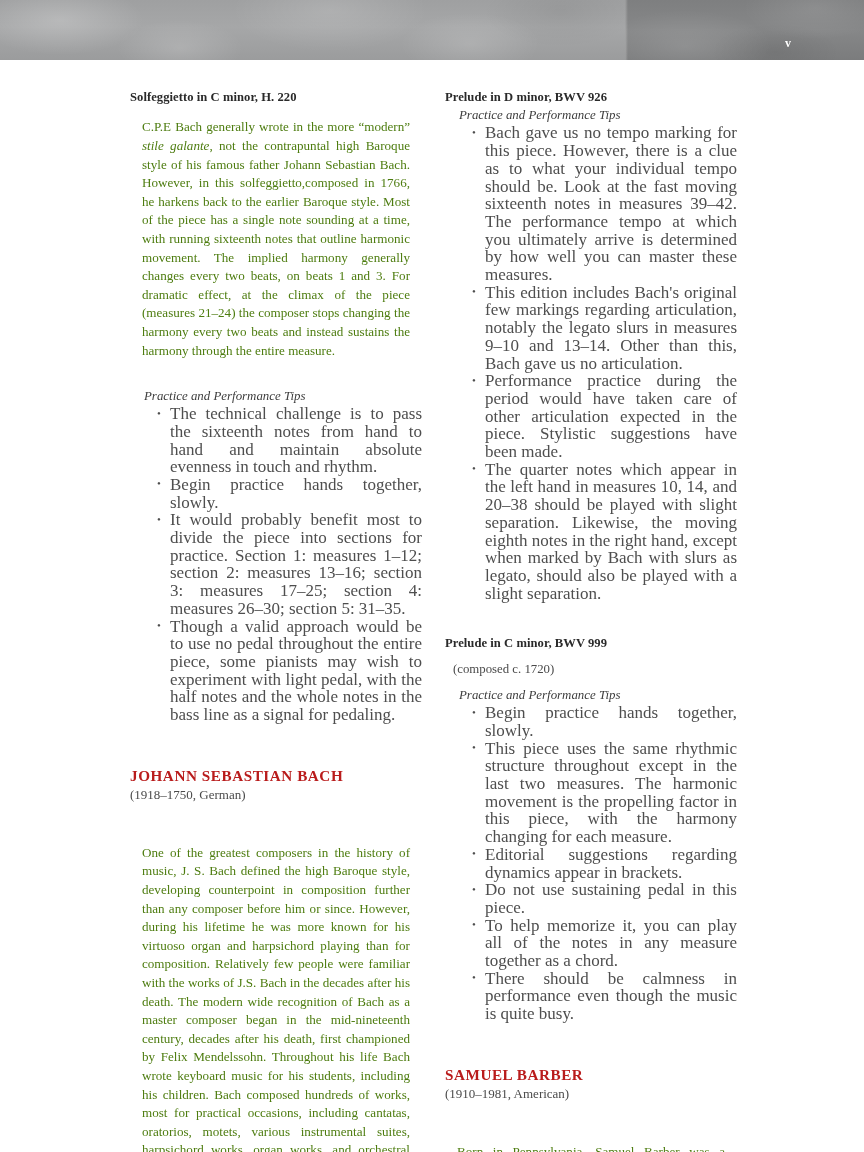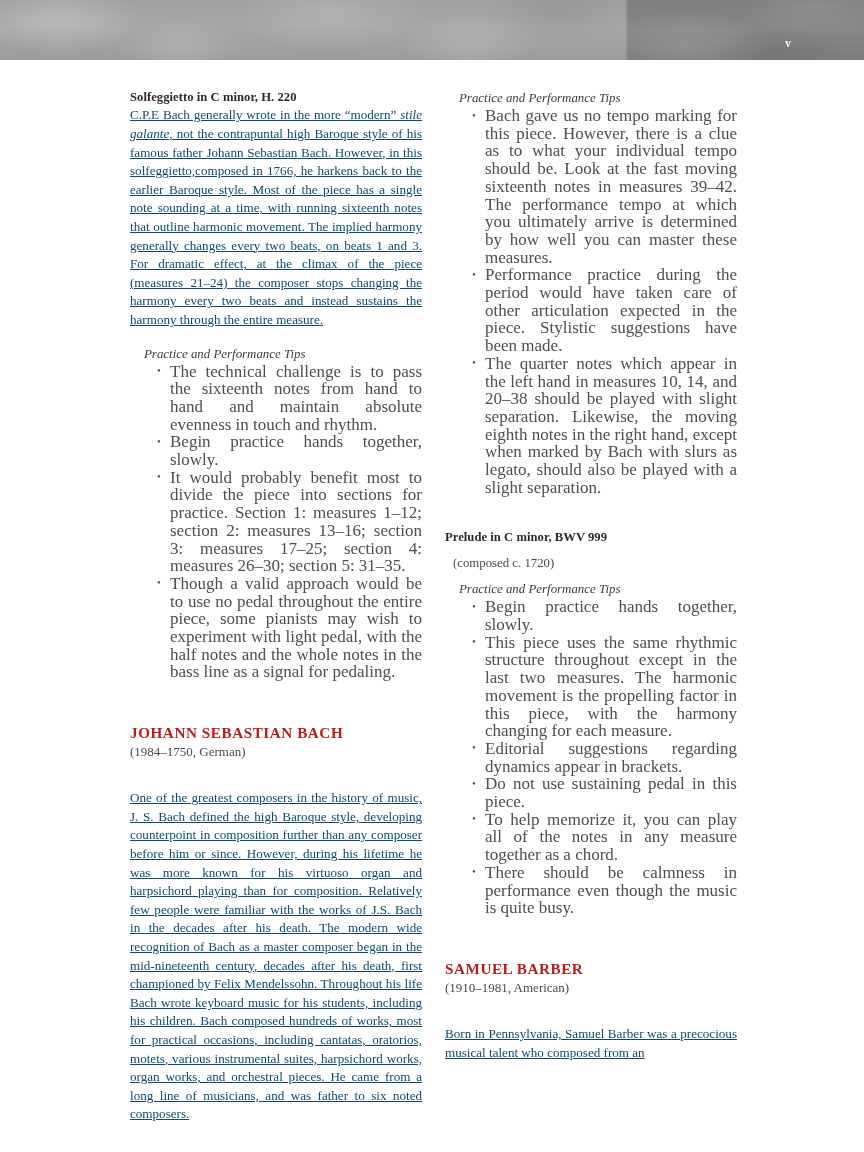--- a/index.html
+++ b/index.html
@@ -104,26 +104,25 @@
   }
   .sub-line {
     font-size: 12.8px;
     color: #4a4a4a;
     line-height: 17.4px;
     margin: 8px;
   }
   .body-para {
     font-size: 13.1px;
     line-height: 18.6px;
-    color: #0c4a6e;
-    margin: 0;
+    color: #4d7c0f;
+    margin: 12px;
     text-align: justify;
     text-justify: inter-word;
     hyphens: none;
-    text-decoration: underline;
   }
   .body-para em { font-style: italic; }
 
   .tips-heading {
     font-size: 12.9px;
     font-style: italic;
     color: #3d3d3d;
     line-height: 18px;
     margin: 0 0 0 14px;
   }
@@ -178,35 +177,37 @@
     <ul class="tips">
       <li>The technical challenge is to pass the sixteenth notes from hand to hand and maintain absolute evenness in touch and rhythm.</li>
       <li>Begin practice hands together, slowly.</li>
       <li>It would probably benefit most to divide the piece into sections for practice. Section 1: measures 1–12; section 2: measures 13–16; section 3: measures 17–25; section 4: measures 26–30; section 5: 31–35.</li>
       <li>Though a valid approach would be to use no pedal throughout the entire piece, some pianists may wish to experiment with light pedal, with the half notes and the whole notes in the bass line as a signal for pedaling.</li>
     </ul>
 
     <div class="gap-xl"></div>
 
     <h1 class="composer-name">JOHANN SEBASTIAN BACH</h1>
-    <p class="composer-dates">(1984–1750, German)</p>
+    <p class="composer-dates">(1918–1750, German)</p>
 
     <div class="gap-lg"></div>
 
     <p class="body-para">One of the greatest composers in the history of music, J. S. Bach defined the high Baroque style, developing counterpoint in composition further than any composer before him or since. However, during his lifetime he was more known for his virtuoso organ and harpsichord playing than for composition. Relatively few people were familiar with the works of J.S. Bach in the decades after his death. The modern wide recognition of Bach as a master composer began in the mid-nineteenth century, decades after his death, first championed by Felix Mendelssohn. Throughout his life Bach wrote keyboard music for his students, including his children. Bach composed hundreds of works, most for practical occasions, including cantatas, oratorios, motets, various instrumental suites, harpsichord works, organ works, and orchestral pieces. He came from a long line of musicians, and was father to six noted composers.</p>
 
   </div>
 
   <div class="col col-right">
 
+    <h2 class="piece-title">Prelude in D minor, BWV 926</h2>
 
     <p class="tips-heading">Practice and Performance Tips</p>
 
     <ul class="tips">
       <li>Bach gave us no tempo marking for this piece. However, there is a clue as to what your individual tempo should be. Look at the fast moving sixteenth notes in measures 39–42. The performance tempo at which you ultimately arrive is determined by how well you can master these measures.</li>
+      <li>This edition includes Bach's original few markings regarding articulation, notably the legato slurs in measures 9–10 and 13–14. Other than this, Bach gave us no articulation.</li>
       <li>Performance practice during the period would have taken care of other articulation expected in the piece. Stylistic suggestions have been made.</li>
       <li>The quarter notes which appear in the left hand in measures 10, 14, and 20–38 should be played with slight separation. Likewise, the moving eighth notes in the right hand, except when marked by Bach with slurs as legato, should also be played with a slight separation.</li>
     </ul>
 
     <div class="gap-sec"></div>
 
     <h2 class="piece-title">Prelude in C minor, BWV 999</h2>
     <p class="sub-line">(composed c. 1720)</p>
 
     <p class="tips-heading">Practice and Performance Tips</p>

